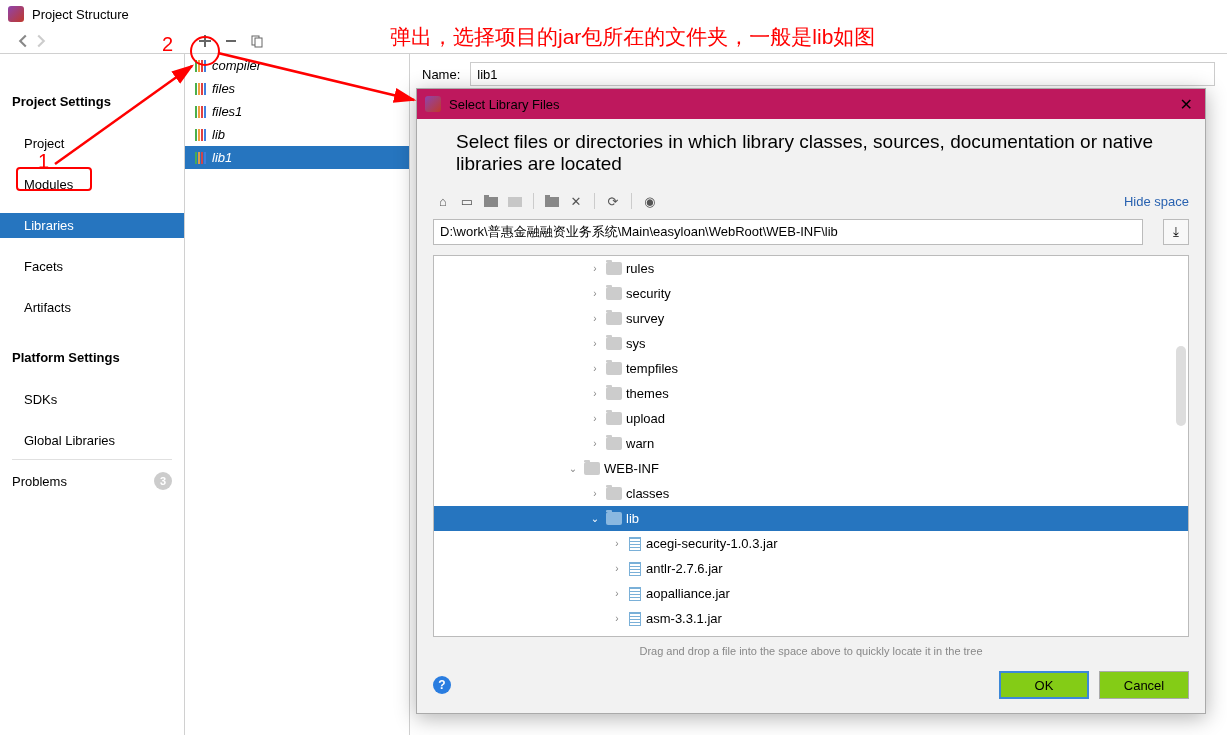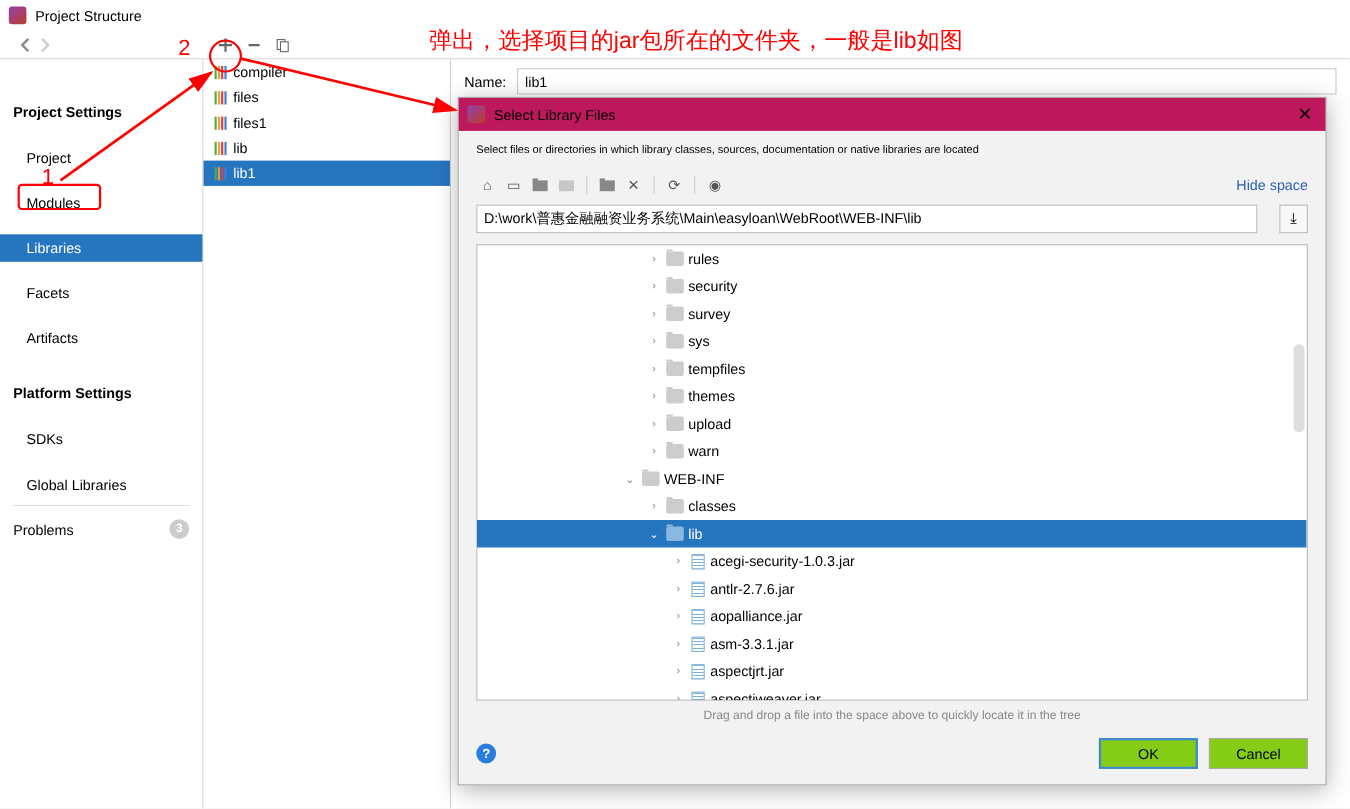--- a/index.html
+++ b/index.html
@@ -21,40 +21,40 @@
     .sidebar { width: 185px; border-right: 1px solid #d0d0d0; background: #fff; padding-top: 10px; }
     .sidebar-heading { font-weight: bold; padding: 6px 12px; font-size: 13px; margin-top: 24px; }
     .sidebar-item { padding: 5px 12px 5px 24px; cursor: pointer; font-size: 13px; margin-top: 16px; }
     .sidebar-item.selected { background: #2675bf; color: #fff; }
     .sidebar-sep { height: 1px; background: #e0e0e0; margin: 6px 12px; }
     .problems-row { display: flex; align-items: center; justify-content: space-between; padding: 6px 12px 6px 12px; }
     .badge { background: #ccc; color: #fff; border-radius: 10px; width: 18px; height: 18px; display: inline-flex; align-items: center; justify-content: center; font-size: 11px; font-weight: bold; }
     
     
     .center-panel { width: 225px; border-right: 1px solid #d0d0d0; background: #fff; }
-    .lib-item { padding: 4px 10px; display: flex; align-items: center; gap: 6px; cursor: pointer; font-size: 13px; }
+    .lib-item { padding: 4px 10px; display: flex; align-items: center; gap: 6px; cursor: pointer; font-size: 13px; font-style: italic; }
     .lib-item.selected { background: #2675bf; color: #fff; }
     .lib-bars { display: inline-flex; gap: 1px; }
     .lib-bars span { width: 2px; height: 12px; }
     .lb1 { background: #4bb04b; }
     .lb2 { background: #f0a040; }
     .lb3 { background: #e04040; }
     .lb4 { background: #4080e0; }
     .lib-item.selected .lib-bars span { opacity: 0.9; }
     
     
     .right-panel { flex: 1; background: #fff; padding: 8px 12px; }
     .name-row { display: flex; align-items: center; gap: 10px; }
     .name-input { flex: 1; border: 1px solid #ccc; padding: 3px 6px; height: 24px; font-size: 13px; }
     
     
     .dialog { position: absolute; top: 88px; left: 416px; width: 790px; height: 626px; background: #f2f2f2; border: 1px solid #aaa; box-shadow: 0 4px 20px rgba(0,0,0,0.3); display: flex; flex-direction: column; }
     .dialog-title { height: 30px; display: flex; align-items: center; padding: 0 8px; background: #be185d; }
     .dialog-close { margin-left: auto; font-size: 16px; cursor: pointer; padding: 0 4px; }
-    .dialog-desc { padding: 12px 16px; font-size: 10px; }
+    .dialog-desc { padding: 12px 16px; font-size: 19px; margin-left: 23px; }
     .dialog-toolbar { display: flex; align-items: center; padding: 4px 16px; gap: 4px; }
     .dlg-tool { width: 20px; height: 20px; display: inline-flex; align-items: center; justify-content: center; color: #555; cursor: pointer; }
     .dlg-sep { width: 1px; height: 16px; background: #ccc; margin: 0 4px; }
     .hide-path { margin-left: auto; color: #2962b0; cursor: pointer; font-size: 13px; }
     .path-row { display: flex; padding: 4px 16px; gap: 20px; }
     .path-input { flex: 1; border: 1px solid #bbb; padding: 3px 6px; height: 26px; font-size: 13px; background: #fff; }
     .path-btn { width: 26px; height: 26px; border: 1px solid #bbb; background: #f8f8f8; cursor: pointer; display: inline-flex; align-items: center; justify-content: center; }
     
     .tree-container { flex: 1; margin: 6px 16px; border: 1px solid #bbb; background: #fff; overflow: hidden; position: relative; }
     .tree-scroll { position: absolute; top: 0; left: 0; right: 0; bottom: 0; overflow-y: auto; }

